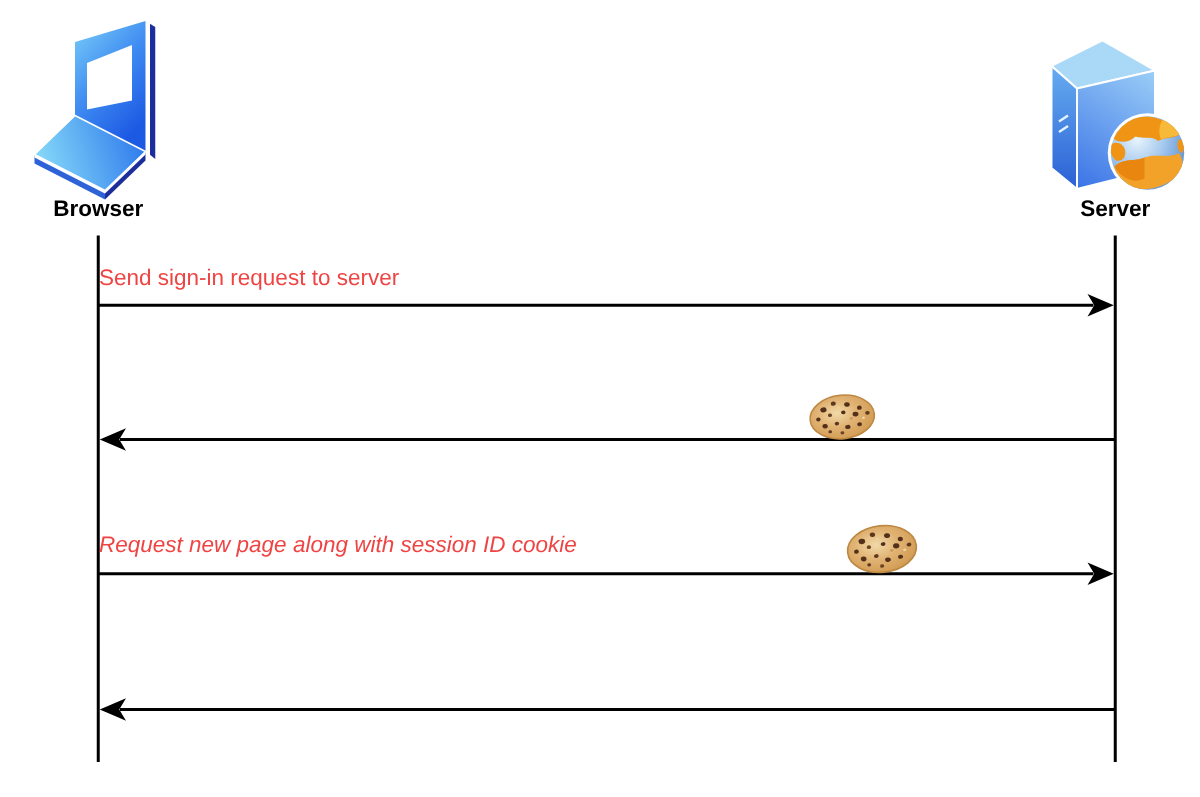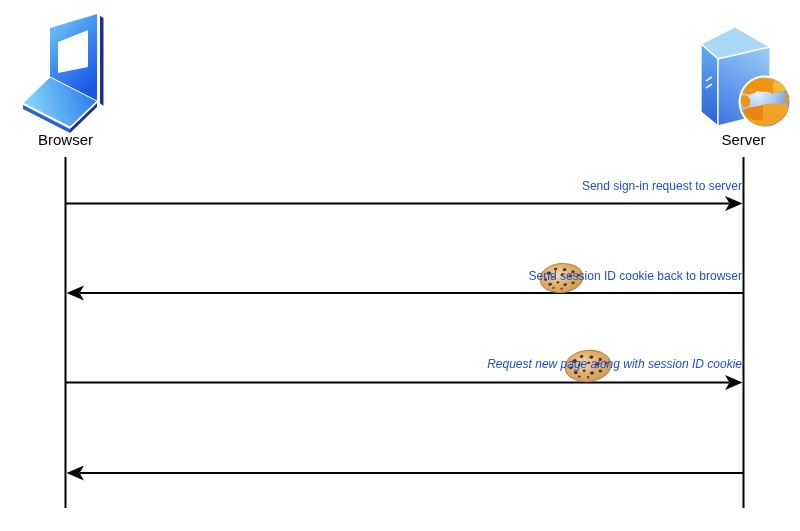--- a/index.html
+++ b/index.html
@@ -23,30 +23,31 @@
   }
   .actor-label {
     position: absolute;
     width: 131px;
     height: 20px;
     line-height: 20px;
     text-align: center;
     font-size: 15px;
     color: #000;
     white-space: nowrap;
+    font-weight: bold;
   }
   .msg-label {
     position: absolute;
     left: 66px;
     width: 676px;
     height: 20px;
     line-height: 20px;
-    text-align: right;
-    font-size: 12px;
-    color: #1d4ed8;
+    text-align: left;
+    font-size: 15px;
+    color: #ef4444;
     white-space: nowrap;
   }
 </style>
 </head>
 <body>
 
 <div id="stage">
 
   <svg id="diagram-svg" width="800" height="531" viewBox="0 0 800 531">
     <defs>
@@ -157,16 +158,15 @@
     </g>
 
     <use href="#cookieDef" transform="translate(561.5,278) rotate(-6)"></use>
     <use href="#cookieDef" transform="translate(588,366) rotate(-6) scale(1.07)"></use>
   </svg>
 
   <div class="actor-label" style="left:0px; top:130px;">Browser</div>
   <div class="actor-label" style="left:678px; top:130px;">Server</div>
 
   <div class="msg-label" style="top:176px;">Send sign-in request to server</div>
-  <div class="msg-label" style="top:266px;">Send session ID cookie back to browser</div>
   <div class="msg-label" style="top:354px;font-style:italic;">Request new page along with session ID cookie</div>
 
 </div>
 
 </body></html>

